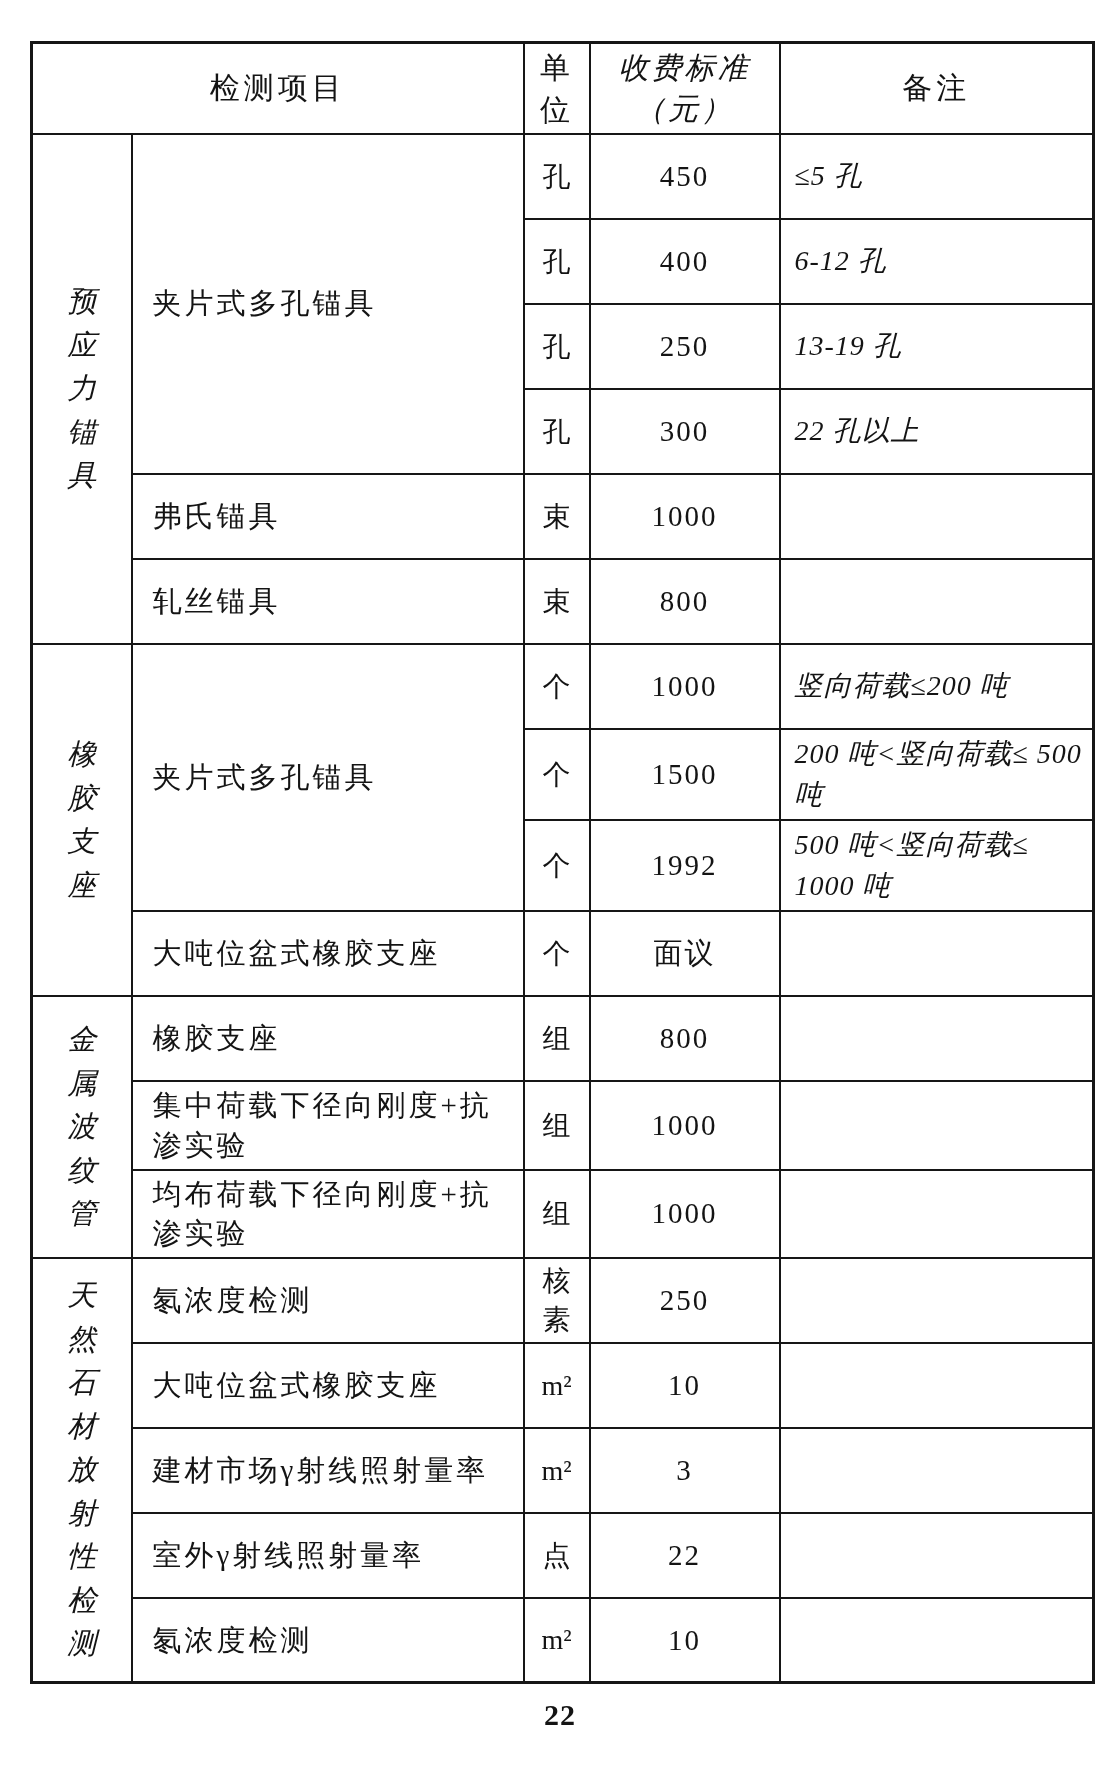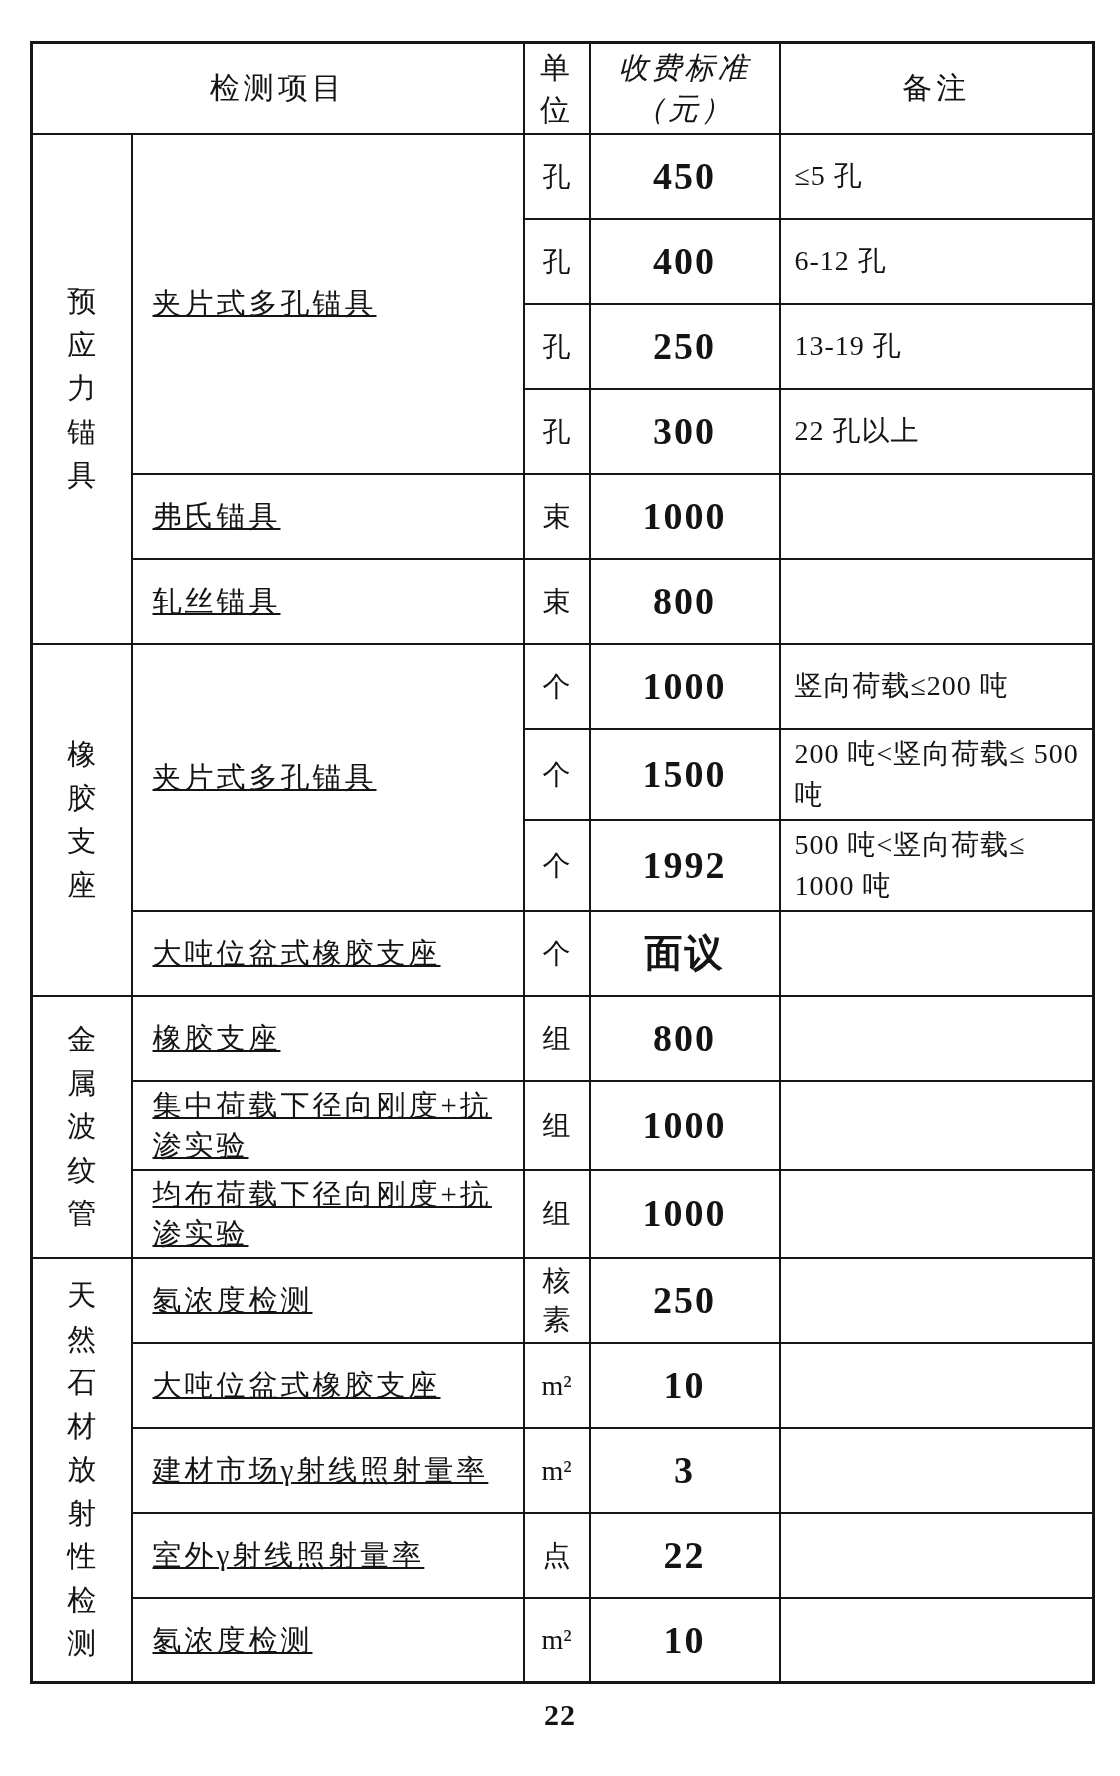--- a/index.html
+++ b/index.html
@@ -21,29 +21,29 @@
     text-align:center;vertical-align:middle;
     padding:4px 8px;overflow:hidden;
   }
   tr{height:85px;}
   tr.hdr{height:78px;}
   td.hdr-cell{font-size:30px;letter-spacing:4px;}
   td.group{padding:2px;}
   .v-label{
     width:1.15em;margin:0 auto;
     word-break:break-all;line-height:1.5;
-    font-size:29px;text-align:center;
+    font-size:29px;text-align:center;font-style:italic;
   }
   td.item{
-    text-align:left;padding-left:20px;letter-spacing:3px;font-size:29px;text-decoration:underline;
+    text-align:left;padding-left:20px;letter-spacing:3px;font-size:29px;
   }
   td.unit{padding:2px;}
   .stack{width:1.1em;margin:0 auto;word-break:break-all;line-height:1.4;}
-  td.fee-val{font-size:38px;letter-spacing:2px;font-weight:bold;}
-  td.remark{text-align:left;padding-left:14px;letter-spacing:1px;font-size:28px;line-height:1.45;}
+  td.fee-val{font-size:29px;letter-spacing:2px;}
+  td.remark{text-align:left;padding-left:14px;letter-spacing:1px;font-size:28px;line-height:1.45;font-style:italic;}
   .fee-hdr-line{display:block;letter-spacing:3px;font-style:italic;}
   .page-number{
     position:absolute;left:0;top:1698px;width:1120px;
     text-align:center;font-size:30px;font-weight:bold;letter-spacing:1px;
   }
 </style>
 </head>
 <body>
 
 <div class="page">

